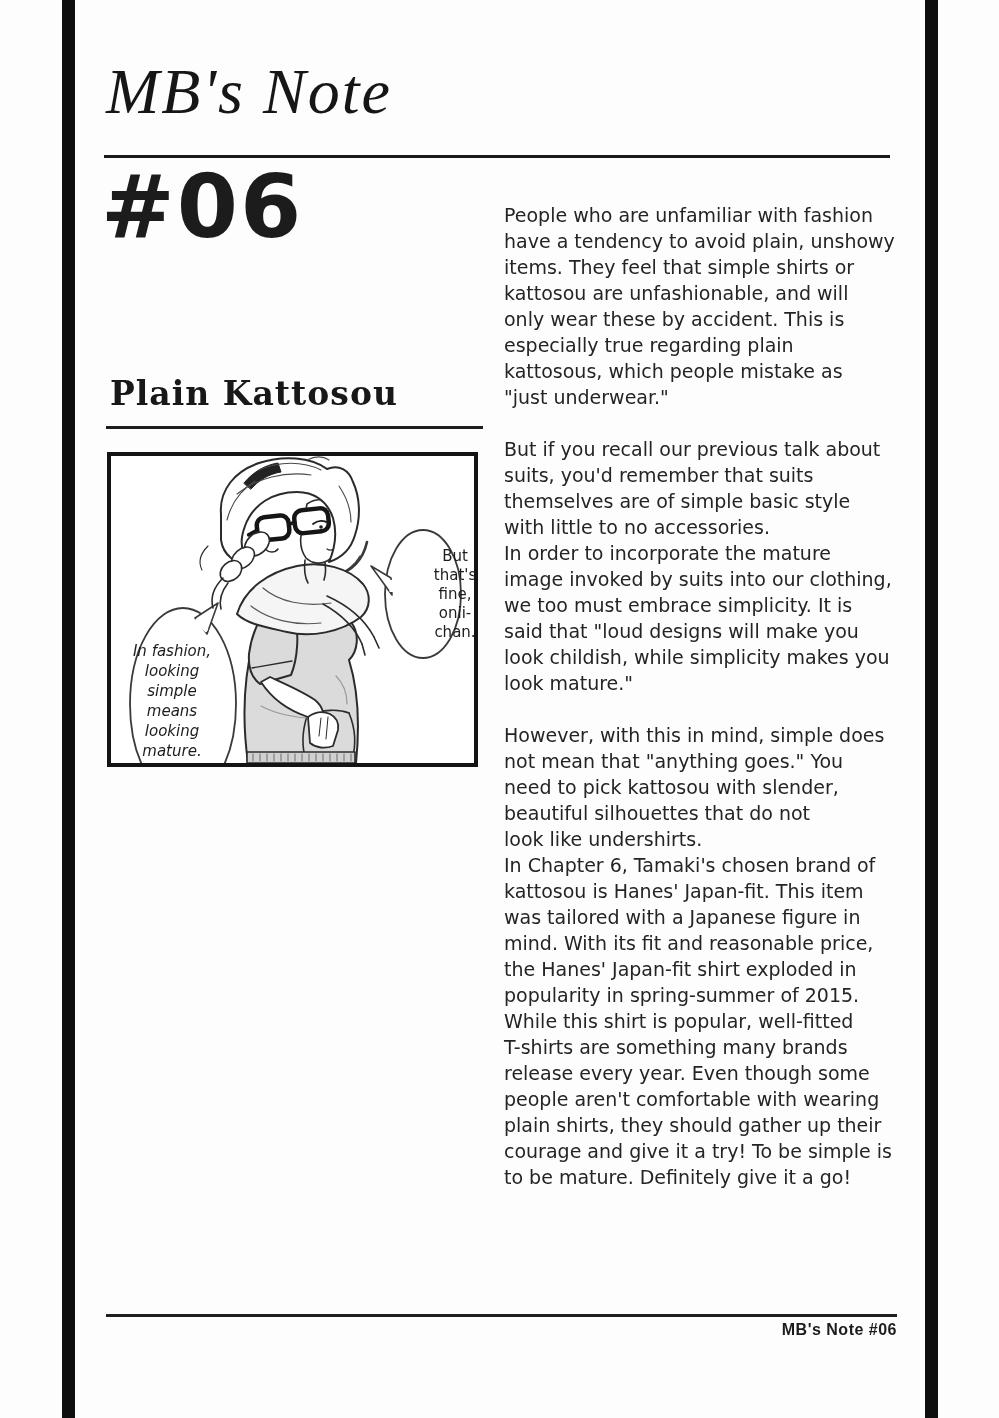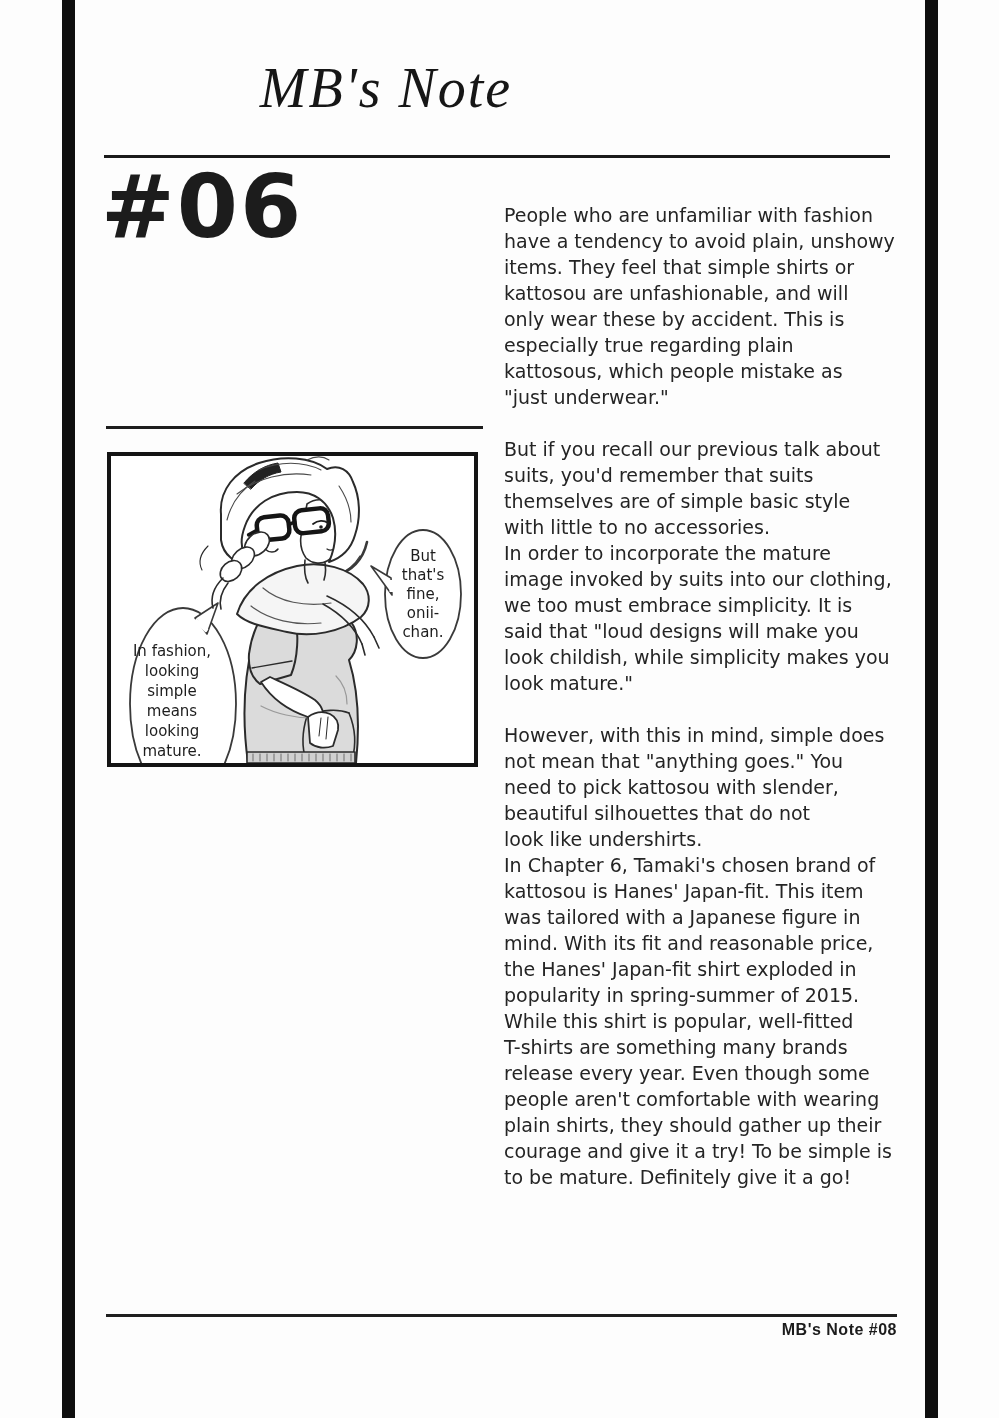--- a/index.html
+++ b/index.html
@@ -7,22 +7,22 @@
     position:relative;width:999px;height:1418px;background:#fdfdfd;
     font-family:"DejaVu Sans",sans-serif;color:#242424;overflow:hidden;
   }
   .vbar{position:absolute;top:0;height:1418px;width:13px;background:#0f0f0f;}
   .vbar.left{left:62px;}
   .vbar.right{left:925px;}
 
   .title-script{
     position:absolute;left:106px;top:60px;width:560px;
     font-family:"Liberation Serif","DejaVu Serif",serif;
-    font-style:italic;font-weight:400;font-size:56px;line-height:1;
-    letter-spacing:2px;color:#161616;white-space:nowrap;text-align:center;
+    font-style:italic;font-weight:400;font-size:64px;line-height:1;
+    letter-spacing:2px;color:#161616;white-space:nowrap;
   }
   .title-rule{position:absolute;left:104px;top:155px;width:786px;height:3px;background:#1a1a1a;}
   .issue-number{
     position:absolute;left:101px;top:163px;
     font-family:"DejaVu Sans",sans-serif;font-weight:700;
     font-size:88px;line-height:1;color:#1c1c1c;letter-spacing:2px;
   }
 
   .section-heading{
     position:absolute;left:110px;top:374px;
@@ -34,22 +34,22 @@
 
   .panel{
     position:absolute;left:107px;top:452px;width:363px;height:307px;
     border:4px solid #141414;background:#ffffff;
   }
   .panel svg{position:absolute;left:0;top:0;width:363px;height:307px;}
   .bubble-text{
     position:absolute;text-align:center;color:#1d1d1d;
     font-size:15px;line-height:20px;white-space:pre-line;letter-spacing:0;
   }
-  .bubble-text.left{left:19px;top:185px;width:84px;}
-  .bubble-text.right{left:276px;top:91px;width:72px;line-height:19px;}
+  .bubble-text.left{left:19px;top:185px;width:84px;font-style:italic;}
+  .bubble-text.right{left:276px;top:91px;width:72px;line-height:19px;padding-left:32px;}
 
   .article{
     position:absolute;left:496px;top:202px;width:426px;
     font-size:19px;line-height:26px;color:#242424;
   }
   .article p{margin:0 0 26px 8px;white-space:pre-line;}
 
   .footer-rule{position:absolute;left:106px;top:1314px;width:791px;height:3px;background:#1f1f1f;}
   .footer-label{
     position:absolute;left:497px;top:1321px;width:400px;text-align:right;
@@ -62,20 +62,21 @@
 
 <div class="page">
 
   <div class="vbar left"></div>
   <div class="vbar right"></div>
 
   <div class="title-script">MB's Note</div>
   <div class="title-rule"></div>
   <div class="issue-number">#06</div>
 
+  <div class="section-heading">Plain Kattosou</div>
   <div class="heading-rule"></div>
 
   <div class="panel">
     <svg viewBox="0 0 363 307">
 
       <g fill="none" stroke="#3a3a3a" stroke-linecap="round">
         <path d="M 256,86 C 252,104 240,116 222,121" stroke-width="2.6"></path>
         <path d="M 249,100 C 243,110 234,116 226,119" stroke-width="1.2"></path>
       </g>
 
@@ -225,15 +226,15 @@
 While this shirt is popular, well-fitted
 T-shirts are something many brands
 release every year. Even though some
 people aren't comfortable with wearing
 plain shirts, they should gather up their
 courage and give it a try! To be simple is
 to be mature. Definitely give it a go!</p>
   </div>
 
   <div class="footer-rule"></div>
-  <div class="footer-label">MB's Note #08</div>
+  <div class="footer-label">MB's Note #06</div>
 
 </div>
 
 </body></html>

